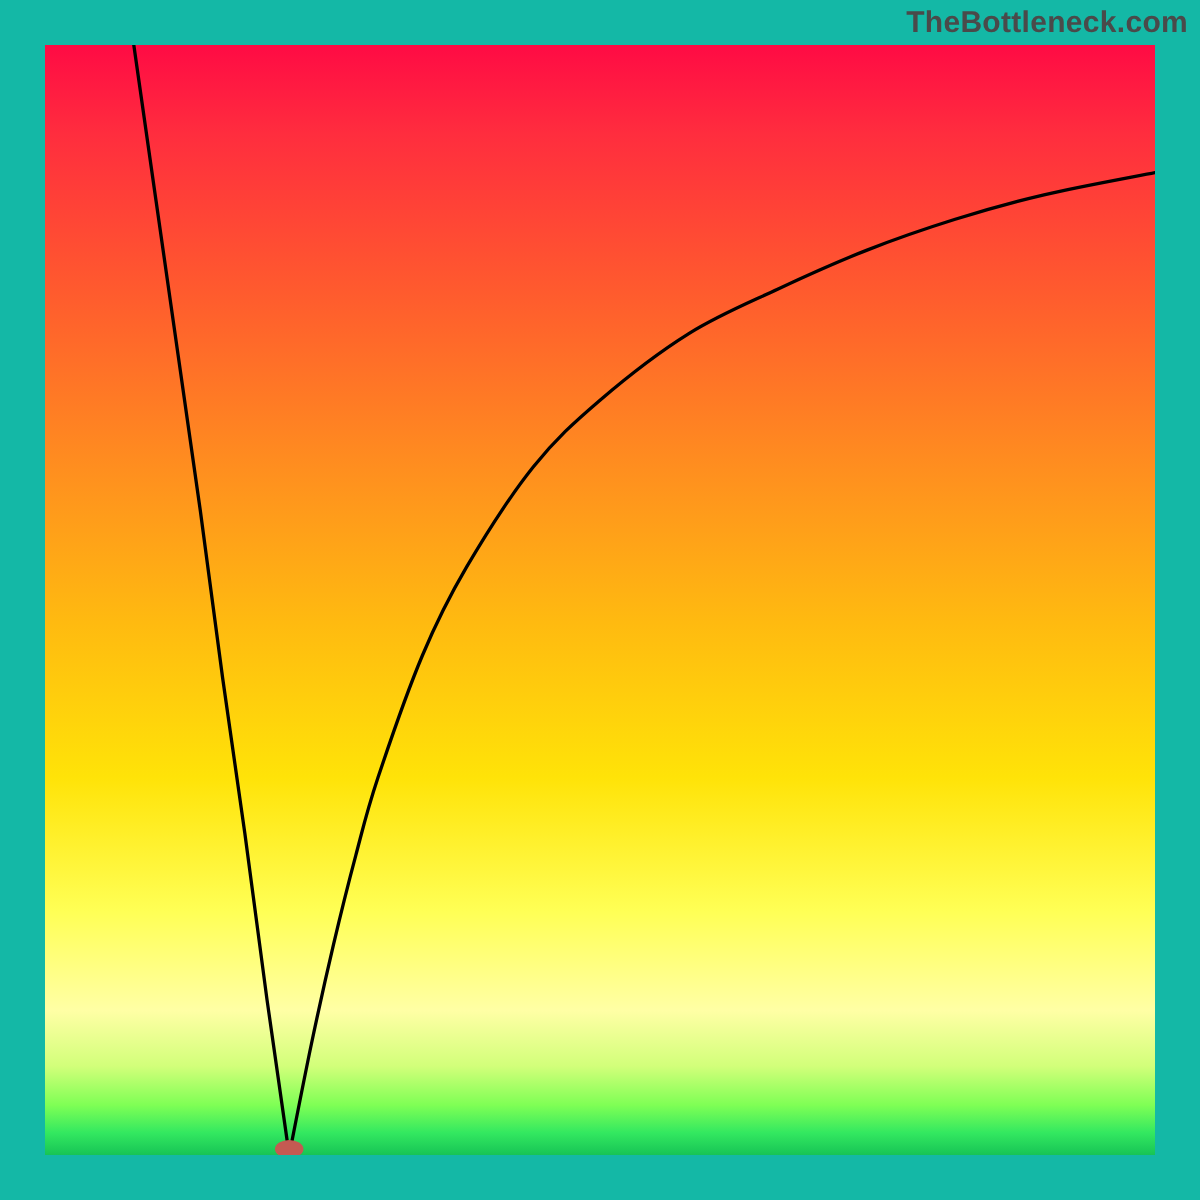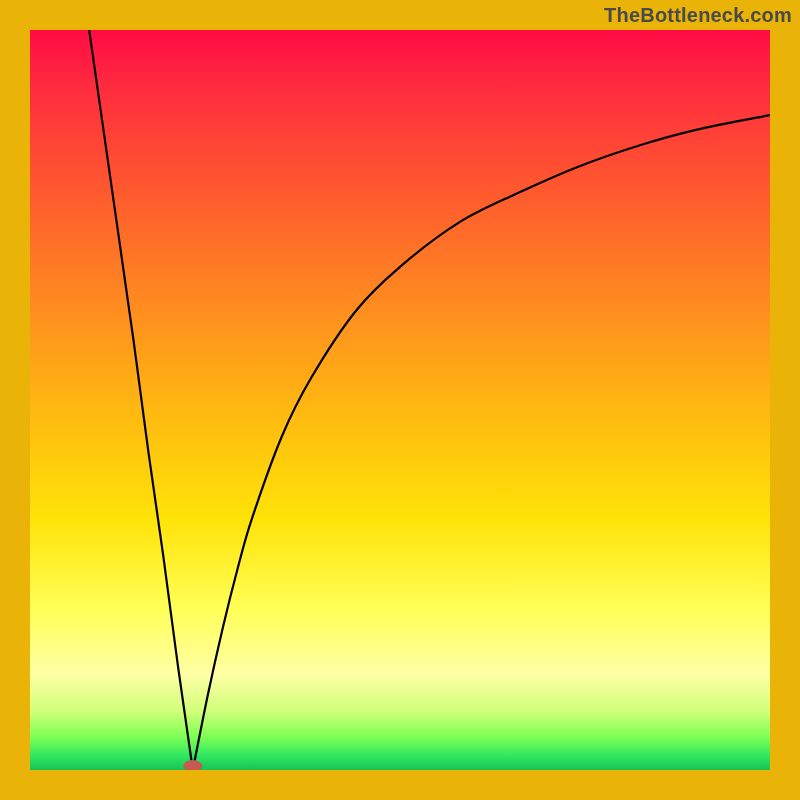--- a/index.html
+++ b/index.html
@@ -8,21 +8,21 @@
     width: 800px;
     height: 800px;
     background: #000;
     overflow: hidden;
     font-family: Arial, Helvetica, sans-serif;
   }
   .frame {
     position: relative;
     width: 800px;
     height: 800px;
-    background: #eab308;
+    background: #14b8a6;
   }
   .watermark {
     position: absolute;
     top: 4px;
     right: 8px;
     color: #4a4a4a;
     font-size: 20px;
     font-weight: 600;
     letter-spacing: 0.2px;
     z-index: 10;

